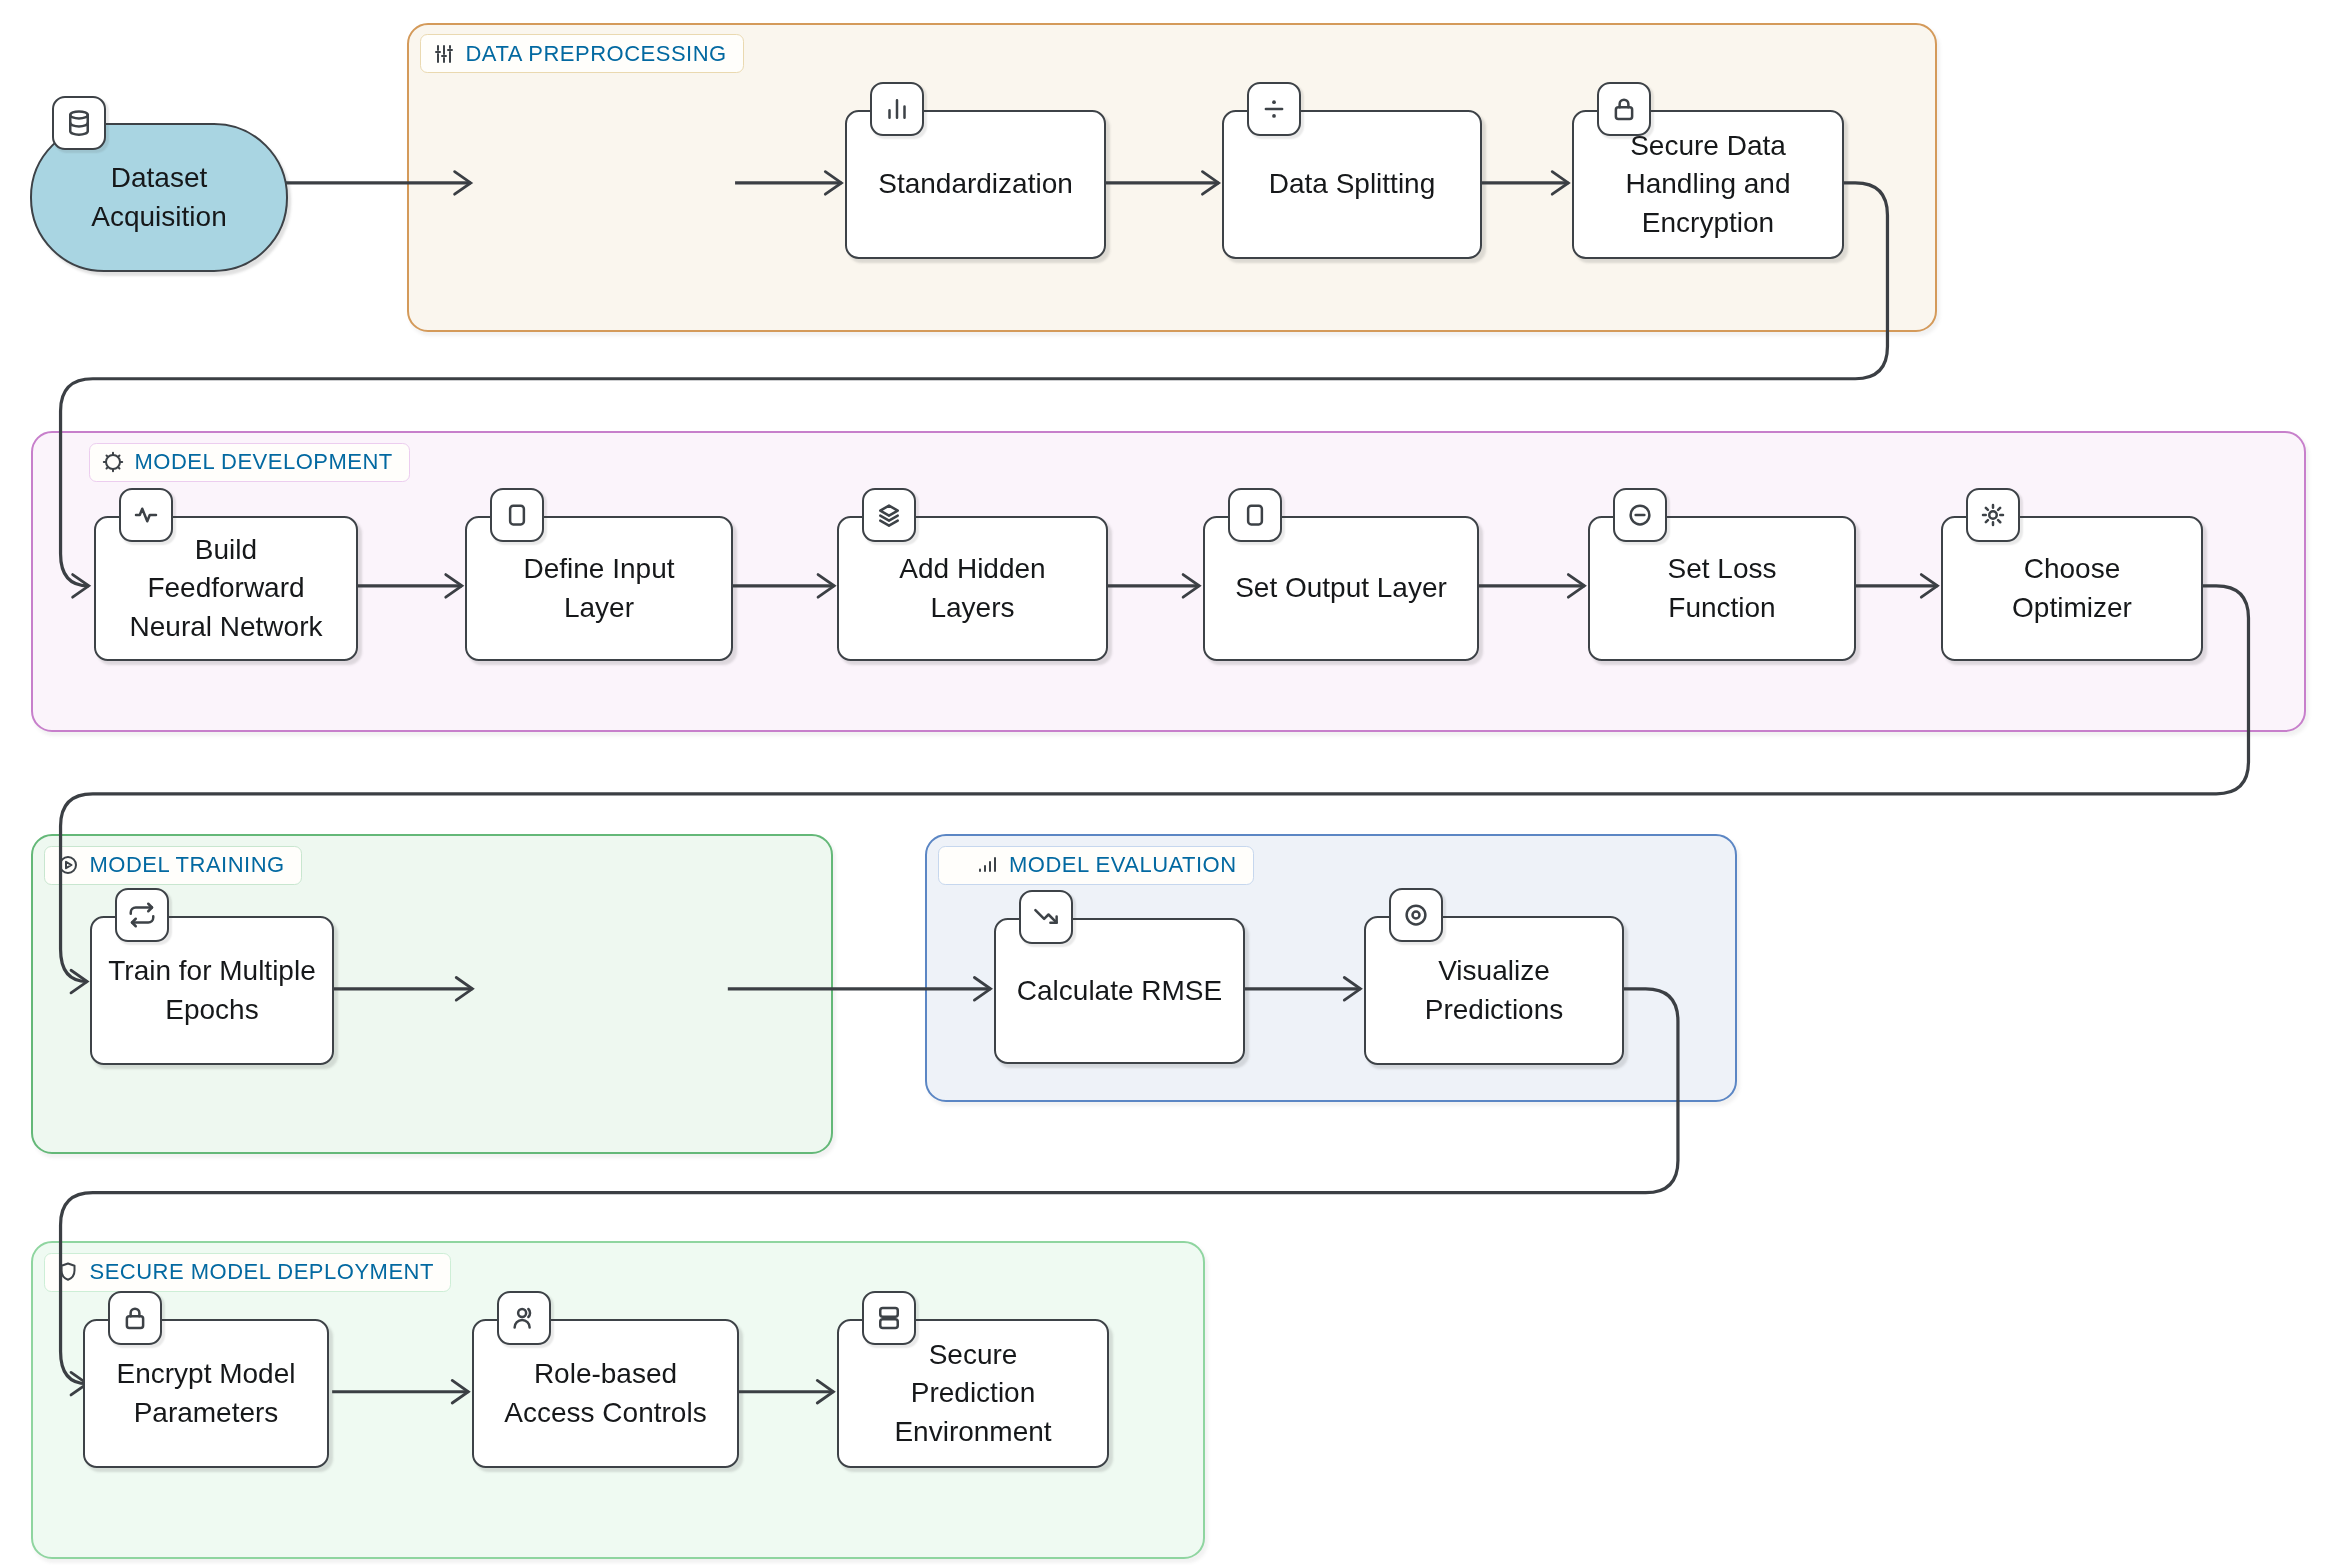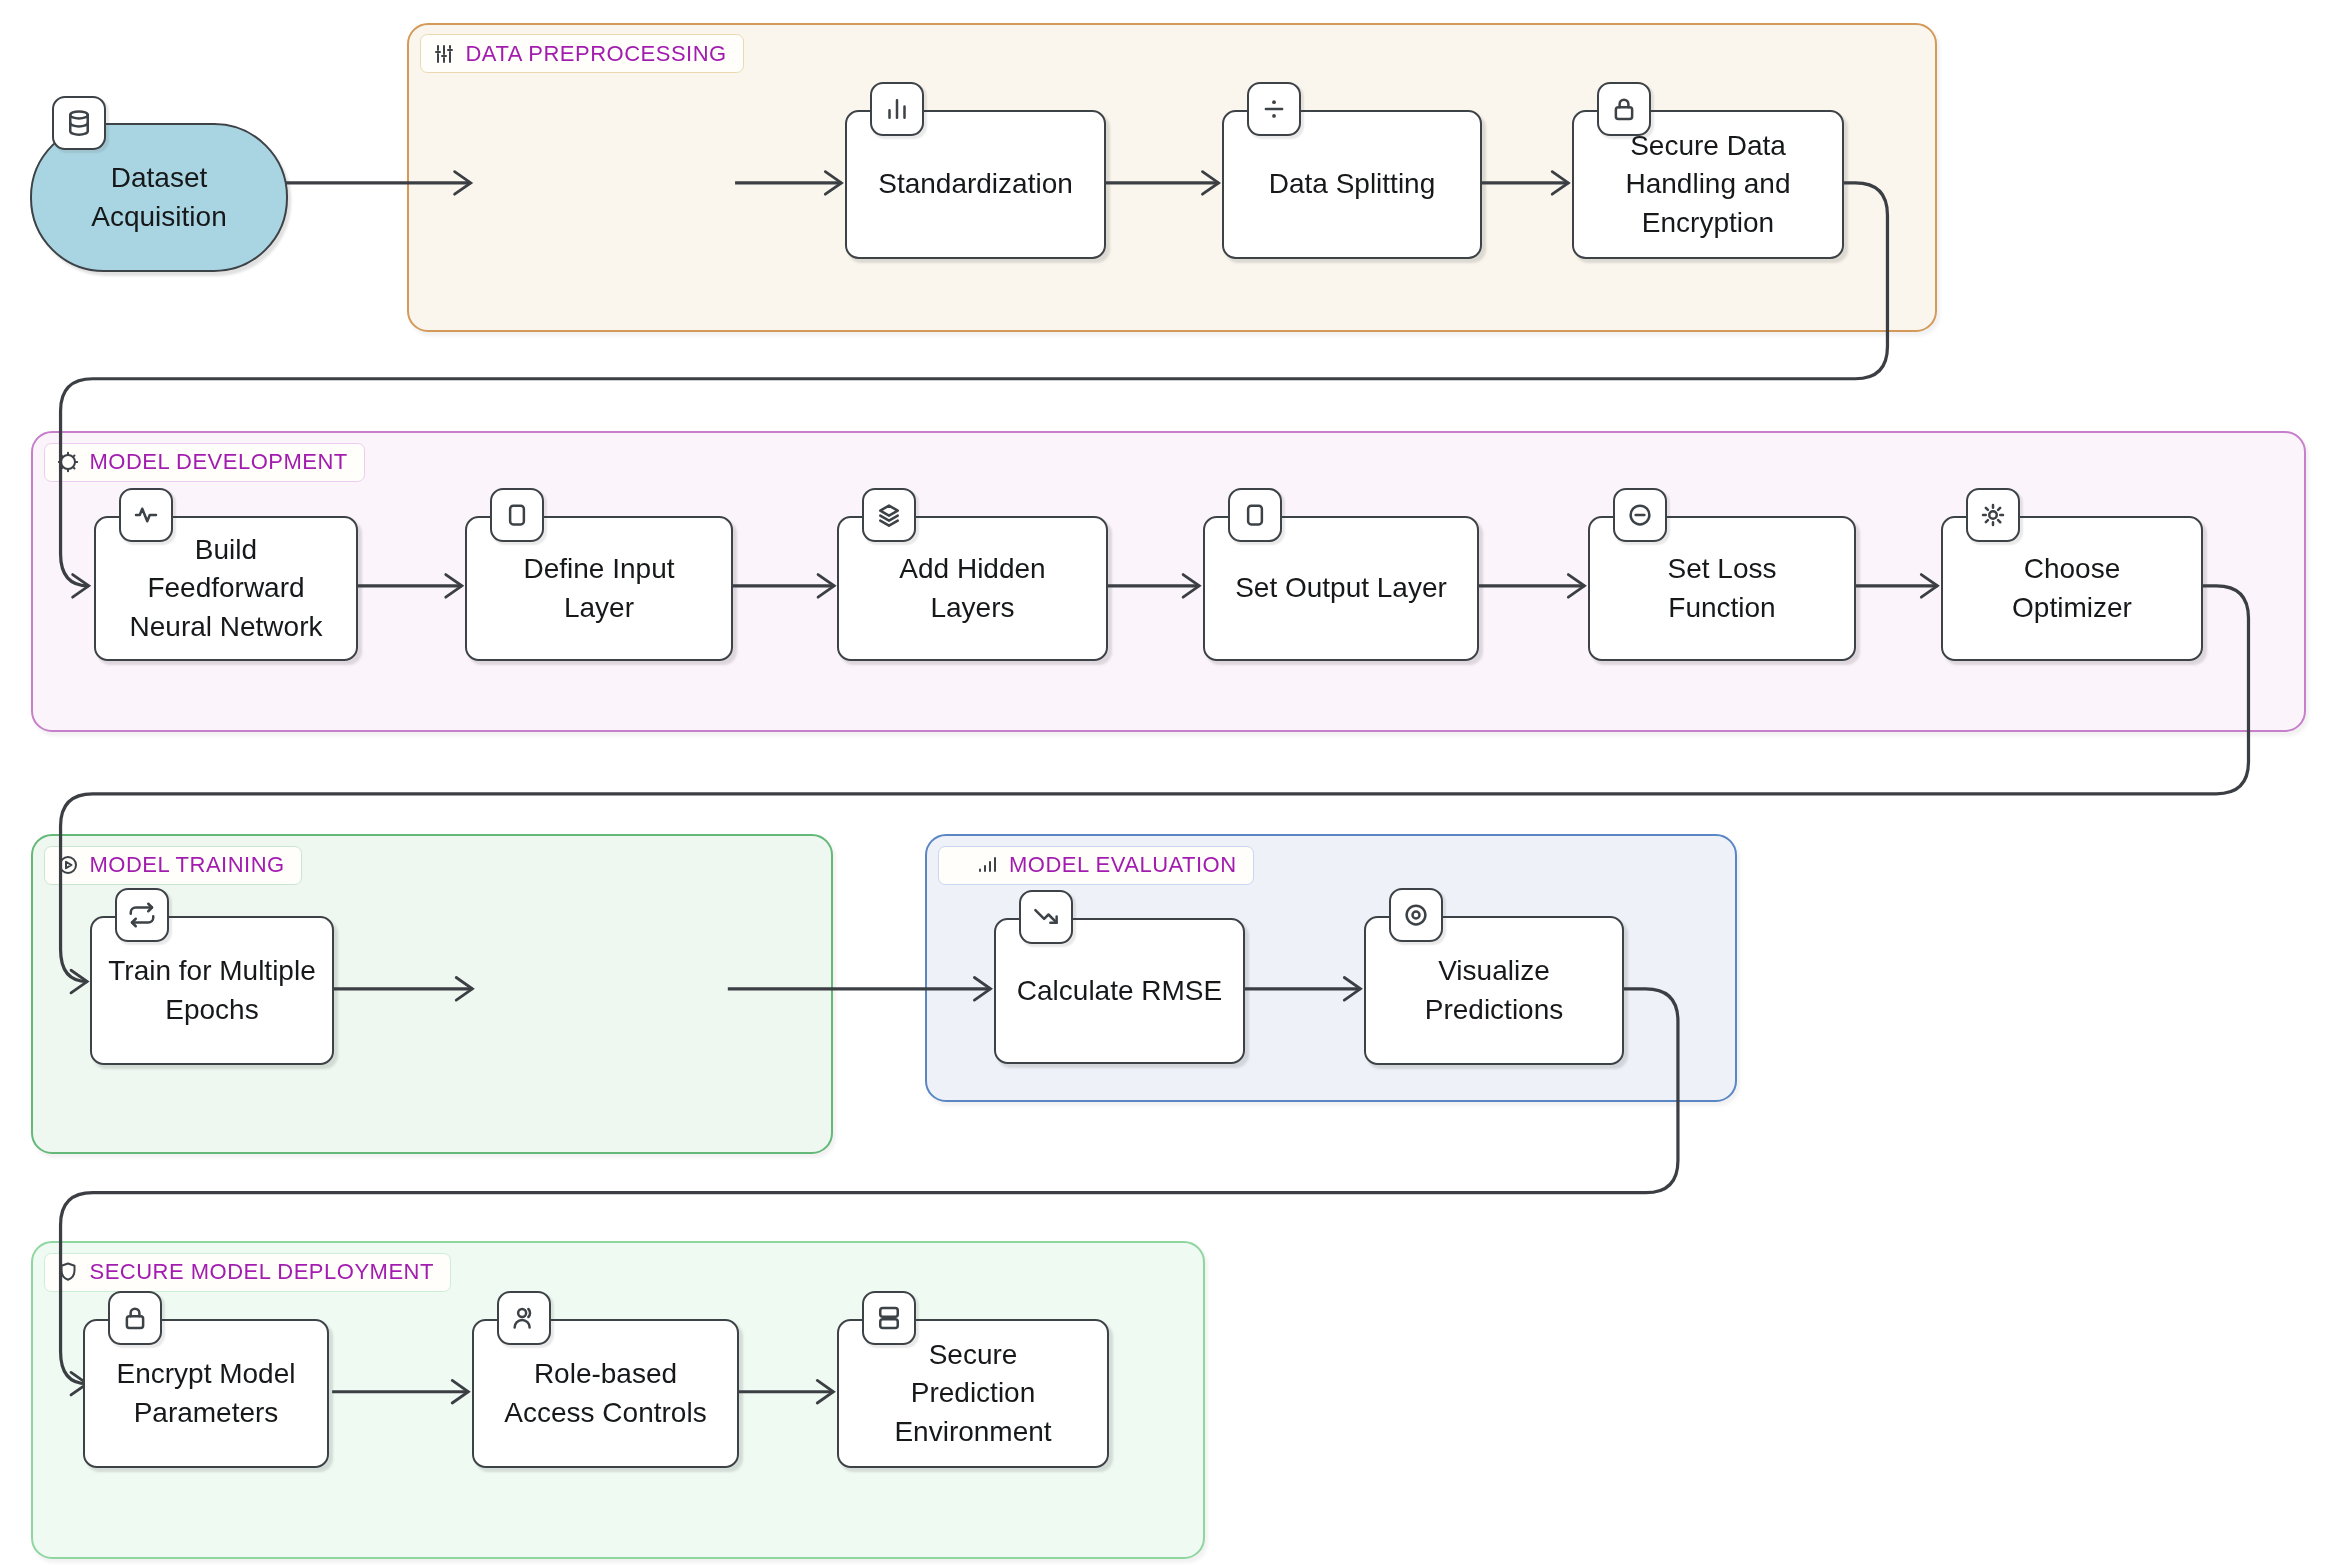--- a/index.html
+++ b/index.html
@@ -7,21 +7,21 @@
     position:relative;width:2330px;height:1565px;background:#ffffff;
     font-family:"Liberation Sans", sans-serif;color:#16181a;overflow:hidden;
   }
   .group{
     position:absolute;border:2.4px solid #888;border-radius:21px;
     box-shadow:2.4px 3.2px 3.2px rgba(90,90,90,0.08);
   }
   .chip{
     position:absolute;top:9.7px;left:11.3px;display:flex;align-items:center;gap:9.7px;
     background:#fffefb;border:1.6px solid #ddd;border-radius:7.3px;
-    padding:5.6px 16px 5.6px 10.5px;font-size:22px;letter-spacing:0.5px;color:#a21caf;
+    padding:5.6px 16px 5.6px 10.5px;font-size:22px;letter-spacing:0.5px;color:#0369a1;
     white-space:nowrap;
   }
   .chip svg{width:24px;height:24px;flex:0 0 auto;}
   .node{
     position:absolute;background:#ffffff;border:2.8px solid var(--node-border,#3d4247);
     border-radius:13.7px;display:flex;align-items:center;justify-content:center;
     text-align:center;font-size:28px;line-height:1.36;
     box-shadow:3.2px 4px 2.4px rgba(70,70,70,0.16);
   }
   .node-label{white-space:pre-line;padding:0 8px;}
@@ -44,21 +44,21 @@
   <div class="group" style="left: 407px; top: 22.6px; width: 1526px; height: 305px; border-color: rgb(212, 154, 90); background: rgb(250, 246, 238);">
     <div class="chip" style="border-color: rgb(234, 217, 176);">
       <svg viewBox="0 0 24 24" stroke="#3d4247" fill="none" stroke-width="2" stroke-linecap="round" stroke-linejoin="round">
         <path d="M6 4v4 M6 12v8 M4 10h4 M12 4v8 M12 16v4 M10 14h4 M18 4v2 M18 10v10 M16 8h4"></path>
       </svg>
       <span>DATA PREPROCESSING</span>
     </div>
   </div>
 
   <div class="group" style="left: 31px; top: 431px; width: 2271px; height: 297px; border-color: rgb(199, 127, 203); background: rgb(251, 244, 251);">
-    <div class="chip" style="border-color: rgb(236, 205, 239);">
+    <div class="chip" style="border-color: rgb(236, 205, 239); margin-left: 45px;">
       <svg viewBox="0 0 24 24" stroke="#3d4247" fill="none" stroke-width="2" stroke-linecap="round" stroke-linejoin="round">
         <circle cx="12" cy="12" r="7"></circle>
         <path d="M12 2.8v2 M12 19.2v2 M2.8 12h2 M19.2 12h2 M5.5 5.5l1.4 1.4 M17.1 17.1l1.4 1.4 M18.5 5.5l-1.4 1.4 M6.9 17.1l-1.4 1.4"></path>
       </svg>
       <span>MODEL DEVELOPMENT</span>
     </div>
   </div>
 
   <div class="group" style="left: 31px; top: 834px; width: 798px; height: 316px; border-color: rgb(100, 184, 120); background: rgb(238, 248, 240);">
     <div class="chip" style="border-color: rgb(200, 230, 207);">

